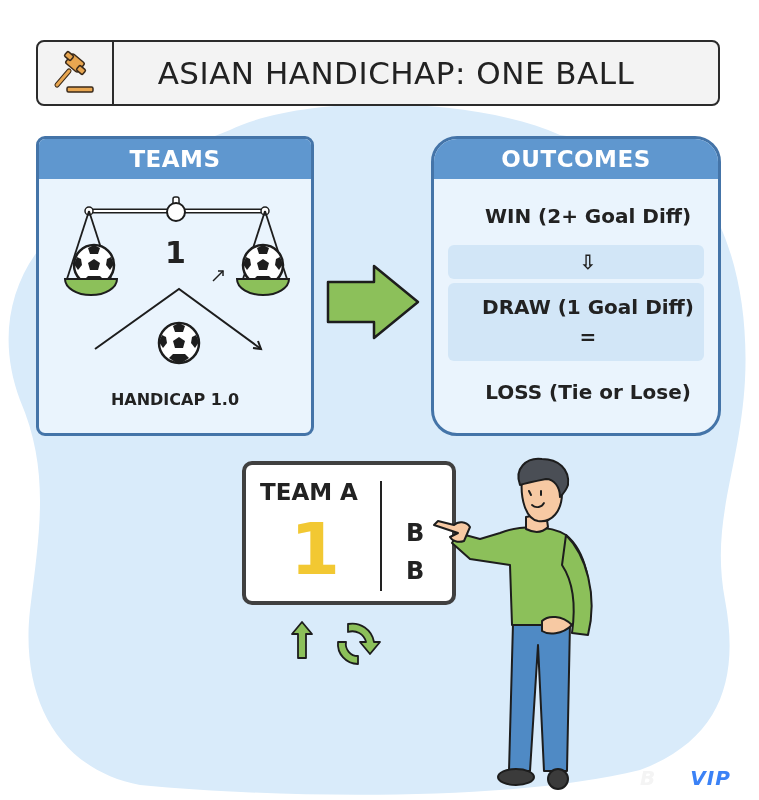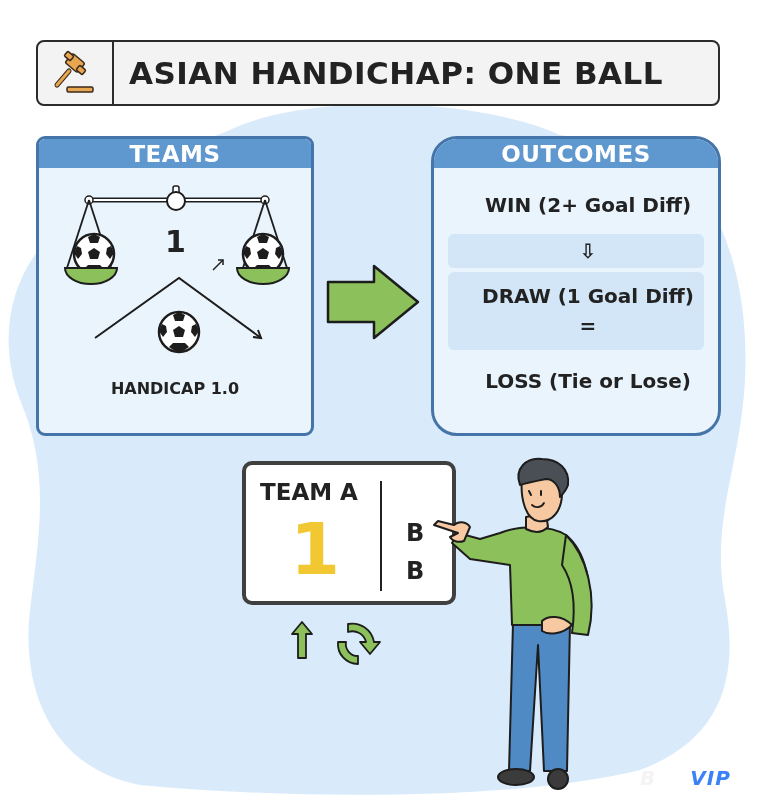--- a/index.html
+++ b/index.html
@@ -1,22 +1,22 @@
 <!DOCTYPE html>
 <html><head>
 <meta charset="utf-8">
 <style>
   html, body { margin:0; padding:0; }
   body { width:759px; height:800px; background:#ffffff; position:relative; overflow:hidden; font-family:"DejaVu Sans", "Liberation Sans", sans-serif; }
   .blob { position:absolute; left:0; top:0; width:759px; height:800px; z-index:0; }
   .title-bar { position:absolute; left:36px; top:40px; width:684px; height:66px; border:2px solid #2b2b2b; border-radius:8px; background:#f3f3f3; display:flex; z-index:2; box-sizing:border-box; }
   .title-icon-cell { width:74px; border-right:2px solid #2b2b2b; display:flex; align-items:center; justify-content:center; }
-  .title-text { flex:1; display:flex; align-items:center; justify-content:center; font-weight:bold; font-size:31px; color:#222; letter-spacing:0.5px; padding-right:40px; }
+  .title-text { flex:1; display:flex; align-items:center; justify-content:center; font-weight:normal; font-size:31px; color:#222; letter-spacing:0.5px; padding-right:40px; }
   .panel { position:absolute; border:3px solid #4474a8; border-radius:9px; background:#eaf4fd; box-sizing:border-box; z-index:2; overflow:hidden; }
-  .panel-head { height:29px; background:#5f97cf; color:#fff; font-weight:bold; font-size:23px; display:flex; align-items:center; justify-content:center; letter-spacing:0.5px; }
+  .panel-head { height:40px; background:#5f97cf; color:#fff; font-weight:bold; font-size:23px; display:flex; align-items:center; justify-content:center; letter-spacing:0.5px; }
   .teams { left:36px; top:136px; width:278px; height:300px; }
   .outcomes { left:431px; top:136px; width:290px; height:300px;border-radius:26px; }
   .teams-body { position:relative; height:248px; }
   .handicap-label { position:absolute; left:0; right:0; bottom:18px; text-align:center; font-weight:bold; font-size:16px; color:#222; }
   .center-num { position:absolute; left:126px; top:56px; font-weight:bold; font-size:30px; color:#222; }
   .outcome-row { display:flex; align-items:center; justify-content:center; font-weight:bold; font-size:20px; color:#222; text-align:center;padding-left:24px; }
   .out-win { height:58px; margin-top:8px; }
   .out-arrow { height:34px; margin:0 14px; background:#d2e6f7; border-radius:6px; font-size:20px; }
   .out-draw { height:78px; margin:4px 14px 0; background:#d2e6f7; border-radius:6px; line-height:30px; }
   .out-loss { height:62px; }

